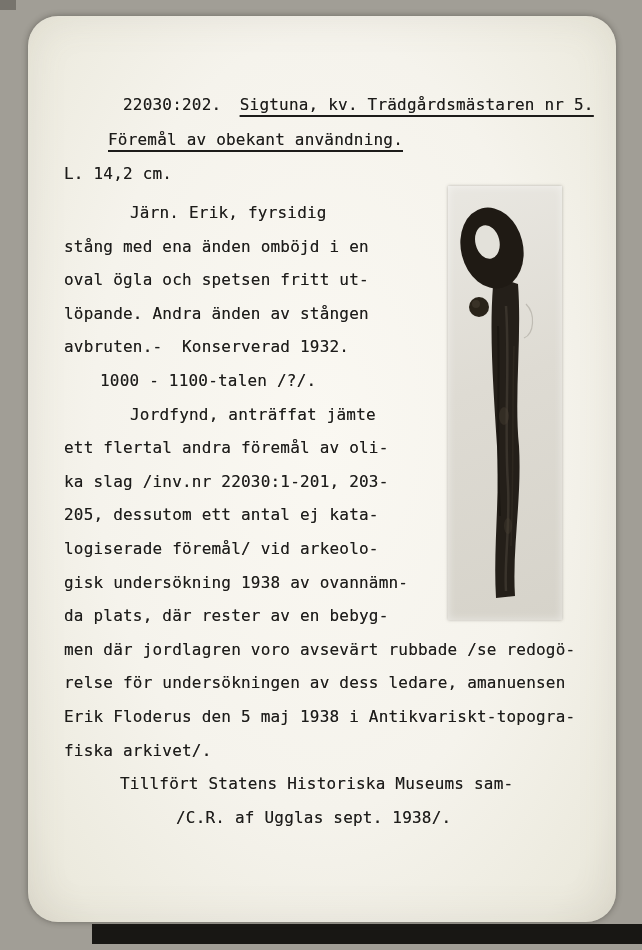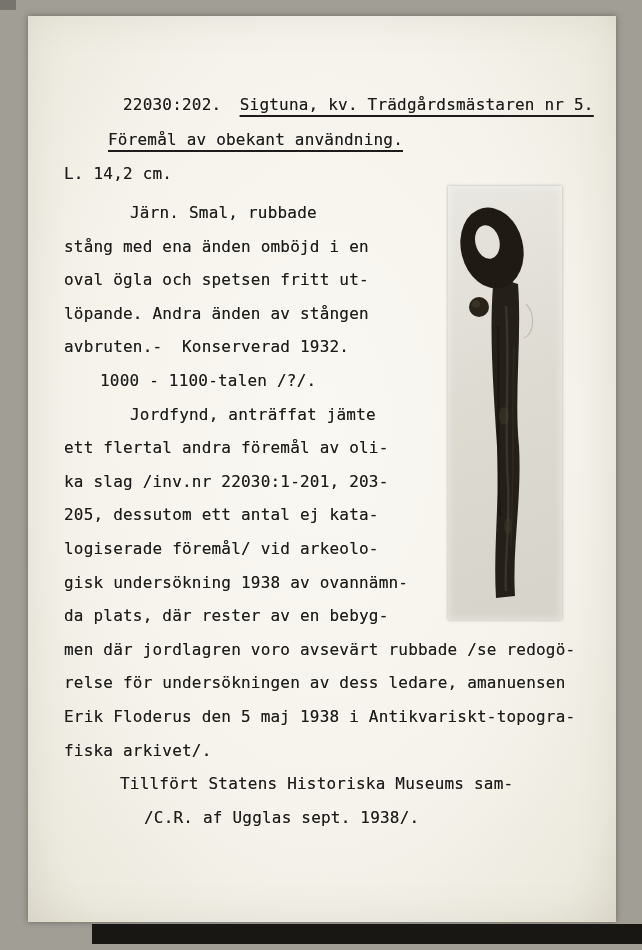--- a/index.html
+++ b/index.html
@@ -17,20 +17,21 @@
   }
   .bottom-band{
     position:absolute;left:92px;right:0;bottom:6px;height:20px;
     background:#181714;
   }
   .card{
     position:absolute;left:28px;top:16px;width:588px;height:906px;
     background:
       radial-gradient(ellipse at 50% 45%, #faf8f2 0%, #f5f3ec 55%, #eceade 88%, #e2dfd2 100%);
     box-shadow:0 0 6px rgba(40,38,32,.45), inset 0 0 40px rgba(120,115,100,.12);
+    border-radius:30px;
   }
   .txt{
     position:absolute;
     color:#1d1c1a;
     font-size:16px;
     letter-spacing:.2px;
     white-space:pre;
     text-shadow:0 0 .5px rgba(20,20,20,.55);
   }
   .header-line{left:36px;top:60px;}
@@ -46,21 +47,21 @@
     position:absolute;left:36px;top:180px;width:556px;
     line-height:33.6px;
   }
   .ln{
     color:#1d1c1a;font-size:16px;letter-spacing:.2px;white-space:pre;
     text-shadow:0 0 .5px rgba(20,20,20,.55);
   }
   .ind-a{margin-left:66px;}
   .ind-b{margin-left:36px;}
   .ind-c{margin-left:56px;}
-  .ind-d{margin-left:80px;}
+  .ind-d{margin-left:112px;}
   .photo{
     position:absolute;left:420px;top:170px;width:114px;height:434px;
     background:linear-gradient(160deg,#e9e7e1 0%,#dedbd3 45%,#d6d3ca 100%);
     box-shadow:0 0 3px rgba(60,58,50,.35), inset 0 0 8px rgba(255,255,255,.5);
   }
   .photo svg{display:block;width:114px;height:434px;}
 </style>
 </head>
 <body>
 
@@ -73,21 +74,21 @@
 
     <div class="txt header-line">
       <span>22030:202.</span><span class="u title-gap">Sigtuna, kv. Trädgårdsmästaren nr 5.</span>
     </div>
 
     <div class="txt subtitle-line u">Föremål av obekant användning.</div>
 
     <div class="txt length-line">L. 14,2 cm.</div>
 
     <div class="body-block">
-      <div class="ln ind-a">Järn. Smal, rubbade</div>
+      <div class="ln ind-a">Järn. Erik, fyrsidig</div>
       <div class="ln">stång med ena änden omböjd i en</div>
       <div class="ln">oval ögla och spetsen fritt ut-</div>
       <div class="ln">löpande. Andra änden av stången</div>
       <div class="ln">avbruten.-  Konserverad 1932.</div>
       <div class="ln ind-b">1000 - 1100-talen /?/.</div>
       <div class="ln ind-a">Jordfynd, anträffat jämte</div>
       <div class="ln">ett flertal andra föremål av oli-</div>
       <div class="ln">ka slag /inv.nr 22030:1-201, 203-</div>
       <div class="ln">205, dessutom ett antal ej kata-</div>
       <div class="ln">logiserade föremål/ vid arkeolo-</div>

